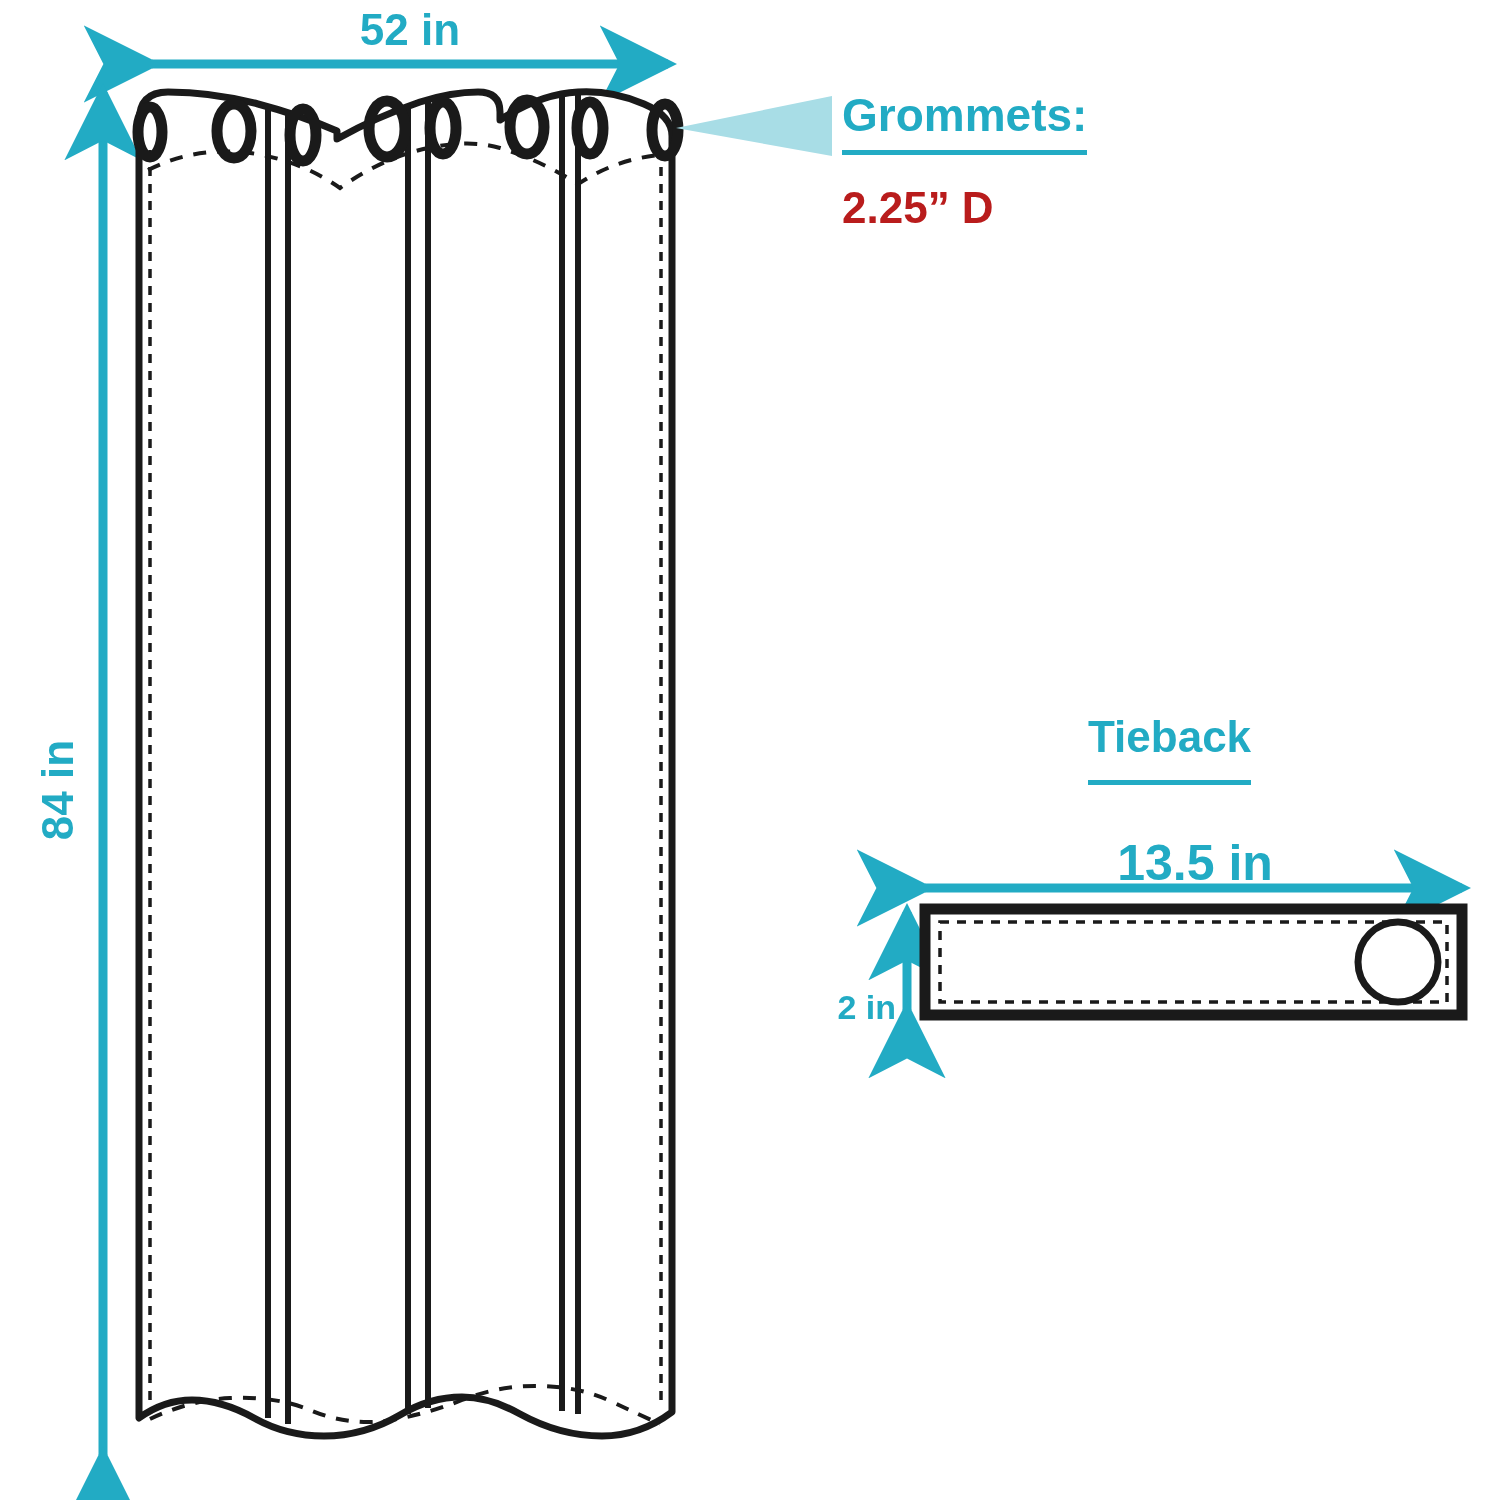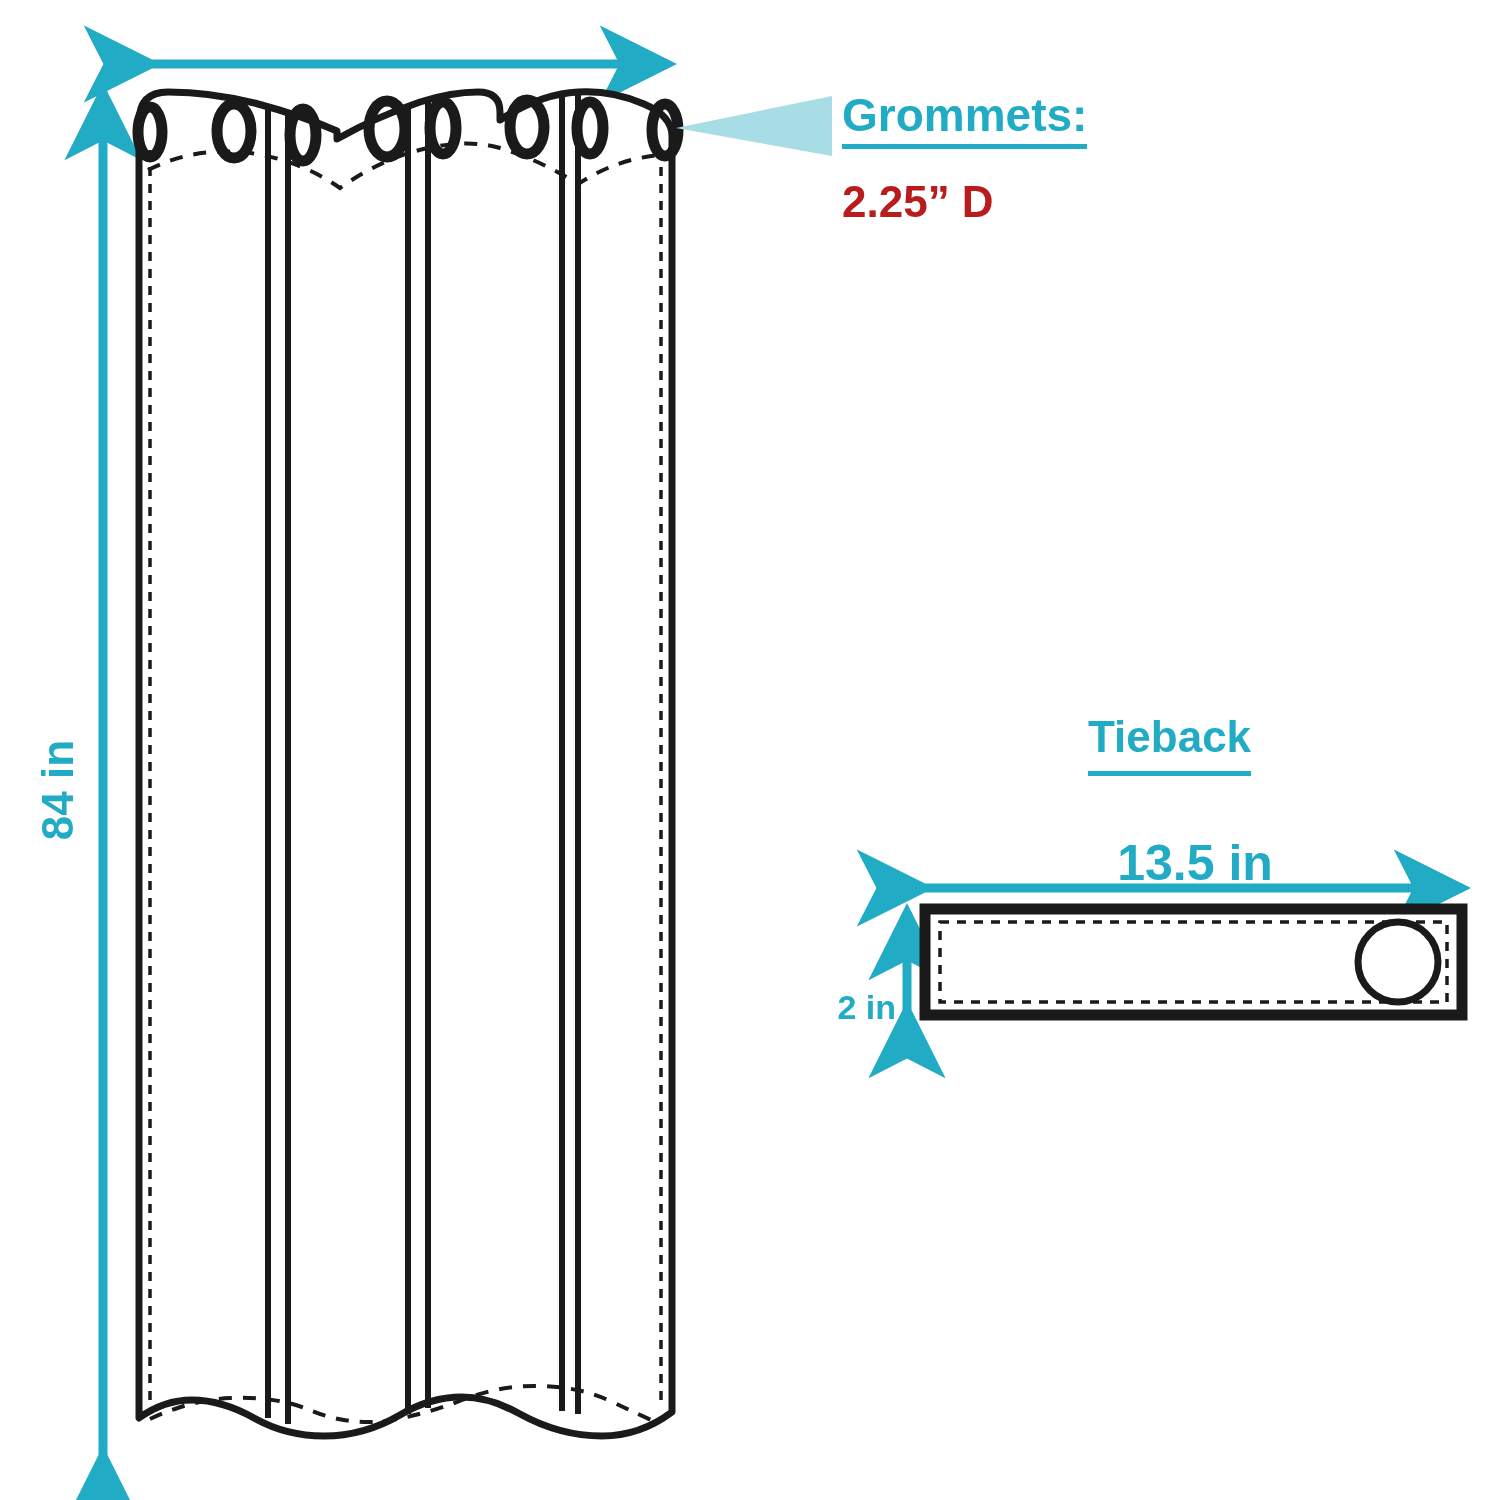--- a/index.html
+++ b/index.html
@@ -53,41 +53,41 @@
     top: 88px;
     width: 600px;
   }
   #callout-block .hdr {
     position: static;
     display: inline-block;
     font-size: 46px;
     color: #22abc4;
     font-weight: bold;
     border-bottom: 5px solid #22abc4;
-    padding-bottom: 2px;
+    padding-bottom: 8px;
     margin-bottom: 12px;
   }
   #callout-block .ln {
     position: static;
     display: block;
     font-size: 44px;
     color: #b91c1c;
     font-weight: bold;
     margin-top: 16px;
     white-space: nowrap;
   }
   #tieback-title {
     position: absolute;
     left: 1088px;
     top: 712px;
     font-size: 44px;
     color: #22abc4;
     font-weight: bold;
     border-bottom: 5px solid #22abc4;
-    padding-bottom: 9px;
+    padding-bottom: 18px;
   }
   #label-tb-width {
     left: 930px;
     top: 838px;
     width: 530px;
     text-align: center;
     font-size: 50px;
   }
   #label-tb-height {
     left: 800px;
@@ -211,20 +211,21 @@
       <line x1="907" y1="1010" x2="907" y2="912" stroke="#22abc4" stroke-width="9" marker-start="url(#ahL)" marker-end="url(#ahR)"></line>
 
       <rect x="925" y="909" width="537" height="106" fill="#ffffff" stroke="#1a1a1a" stroke-width="11"></rect>
 
       <rect x="940" y="922" width="507" height="80" fill="none" stroke="#1a1a1a" stroke-width="3.5" stroke-dasharray="9 8"></rect>
 
       <circle cx="1398" cy="962" r="40" fill="#ffffff" stroke="#1a1a1a" stroke-width="7"></circle>
     </g>
   </svg>
 
+  <div class="txt" id="label-width">52 in</div>
 
   <div class="txt" id="label-height">84 in</div>
 
   <div id="callout-block">
     <div class="hdr">Grommets:</div>
     <span class="ln">2.25” D</span>
   </div>
 
   <div id="tieback-title">Tieback</div>
 

